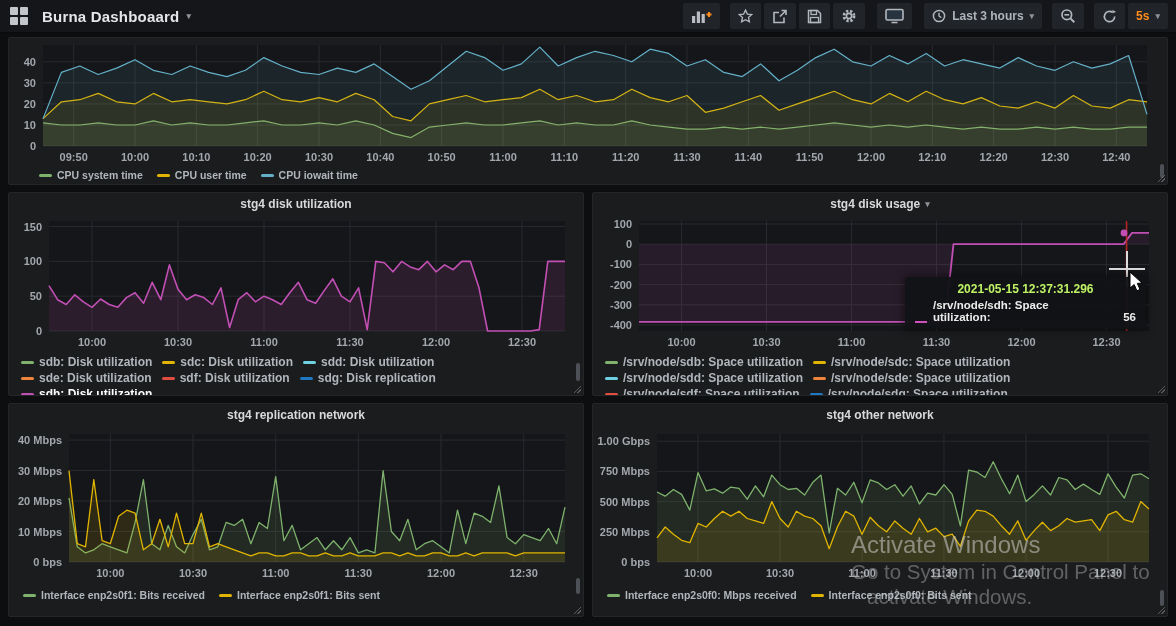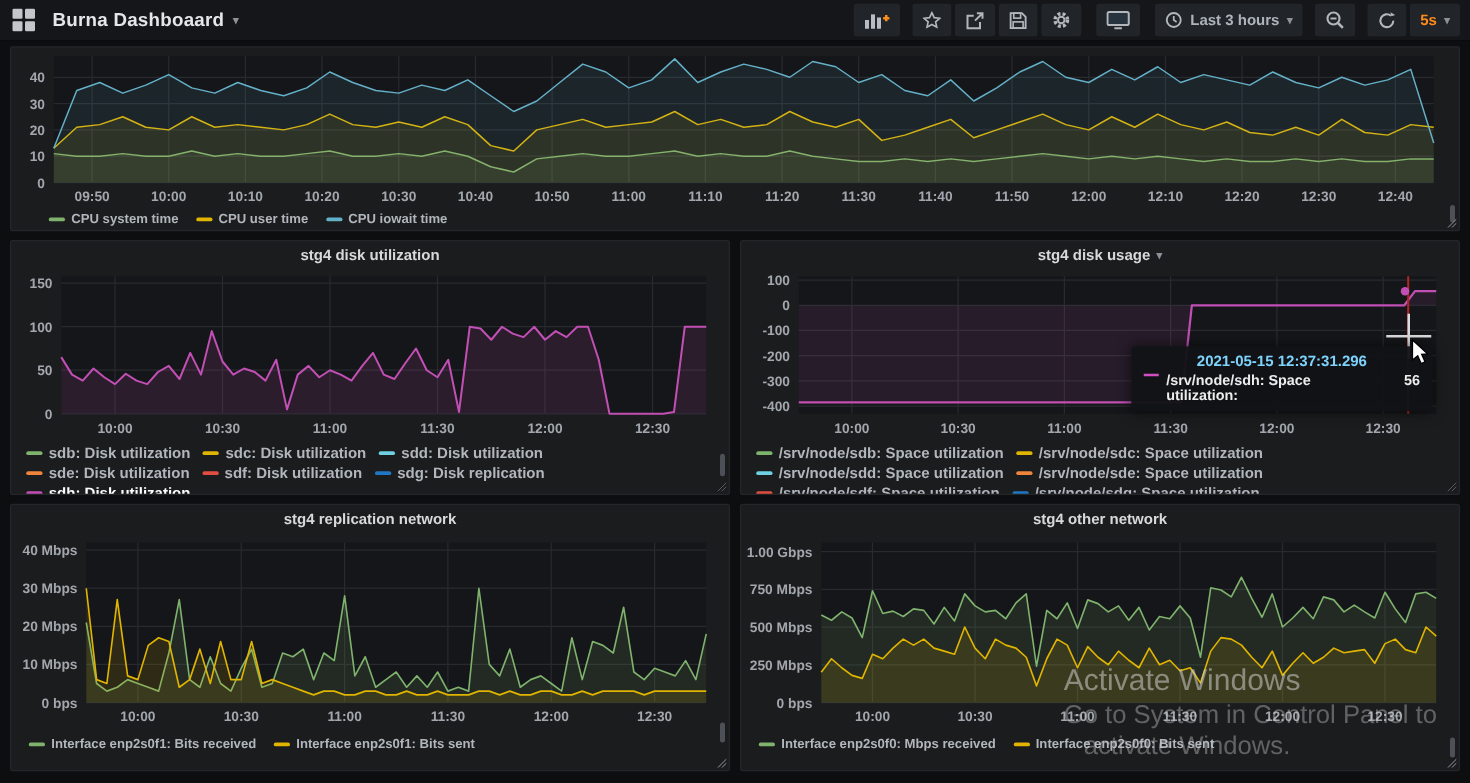--- a/index.html
+++ b/index.html
@@ -34,22 +34,22 @@
   .legend-item.hl { color:#ffffff; }
   .cpu-legend { padding-left:26px; }
 
   .scroll-thumb { position:absolute; width:4px; border-radius:2px; background:#4d5157; right:3px; cursor:pointer; }
   .resize-handle { position:absolute; right:2px; bottom:2px; width:8px; height:8px; opacity:.55; cursor:pointer;
       background:linear-gradient(135deg, transparent 0 55%, #8a8d91 55% 62%, transparent 62% 75%, #8a8d91 75% 82%, transparent 82%); }
 
   
   .tooltip { position:absolute; left:905px; top:277px; width:241px; background:rgba(18,19,22,.96); border-radius:3px;
              padding:5px 10px 6px; z-index:30; box-shadow:0 0 10px rgba(0,0,0,.6); }
-  .tt-time { text-align:center; font-size:12px; font-weight:700; color:#7dd3fc; }
-  .tt-row { display:flex; align-items:flex-start; gap:6px; margin-top:3px; font-size:11.5px; font-weight:700; color:#ececec; }
+  .tt-time { text-align:center; font-size:12px; font-weight:700; color:#bef264; }
+  .tt-row { display:flex; align-items:flex-end; gap:6px; margin-top:3px; font-size:11.5px; font-weight:700; color:#ececec; }
   .tt-dash { width:12px; height:2px; flex:none; }
   .tt-val { margin-left:auto; padding-left:8px; }
 
   .xh-v { position:absolute; left:1126px; top:251px; width:2px; height:36px; background:#dcdcdc; z-index:25; }
   .xh-h { position:absolute; left:1109px; top:268px; width:36px; height:2px; background:#dcdcdc; z-index:25; }
   .pointer { position:absolute; left:1129px; top:271px; z-index:40; }
 
   .watermark { position:absolute; left:851px; top:531px; z-index:20; pointer-events:none; }
   .wm1 { font-size:24px; color:rgba(205,205,205,.55); }
   .wm2, .wm3 { font-size:20.5px; color:rgba(205,205,205,.40); margin-top:1px; }

